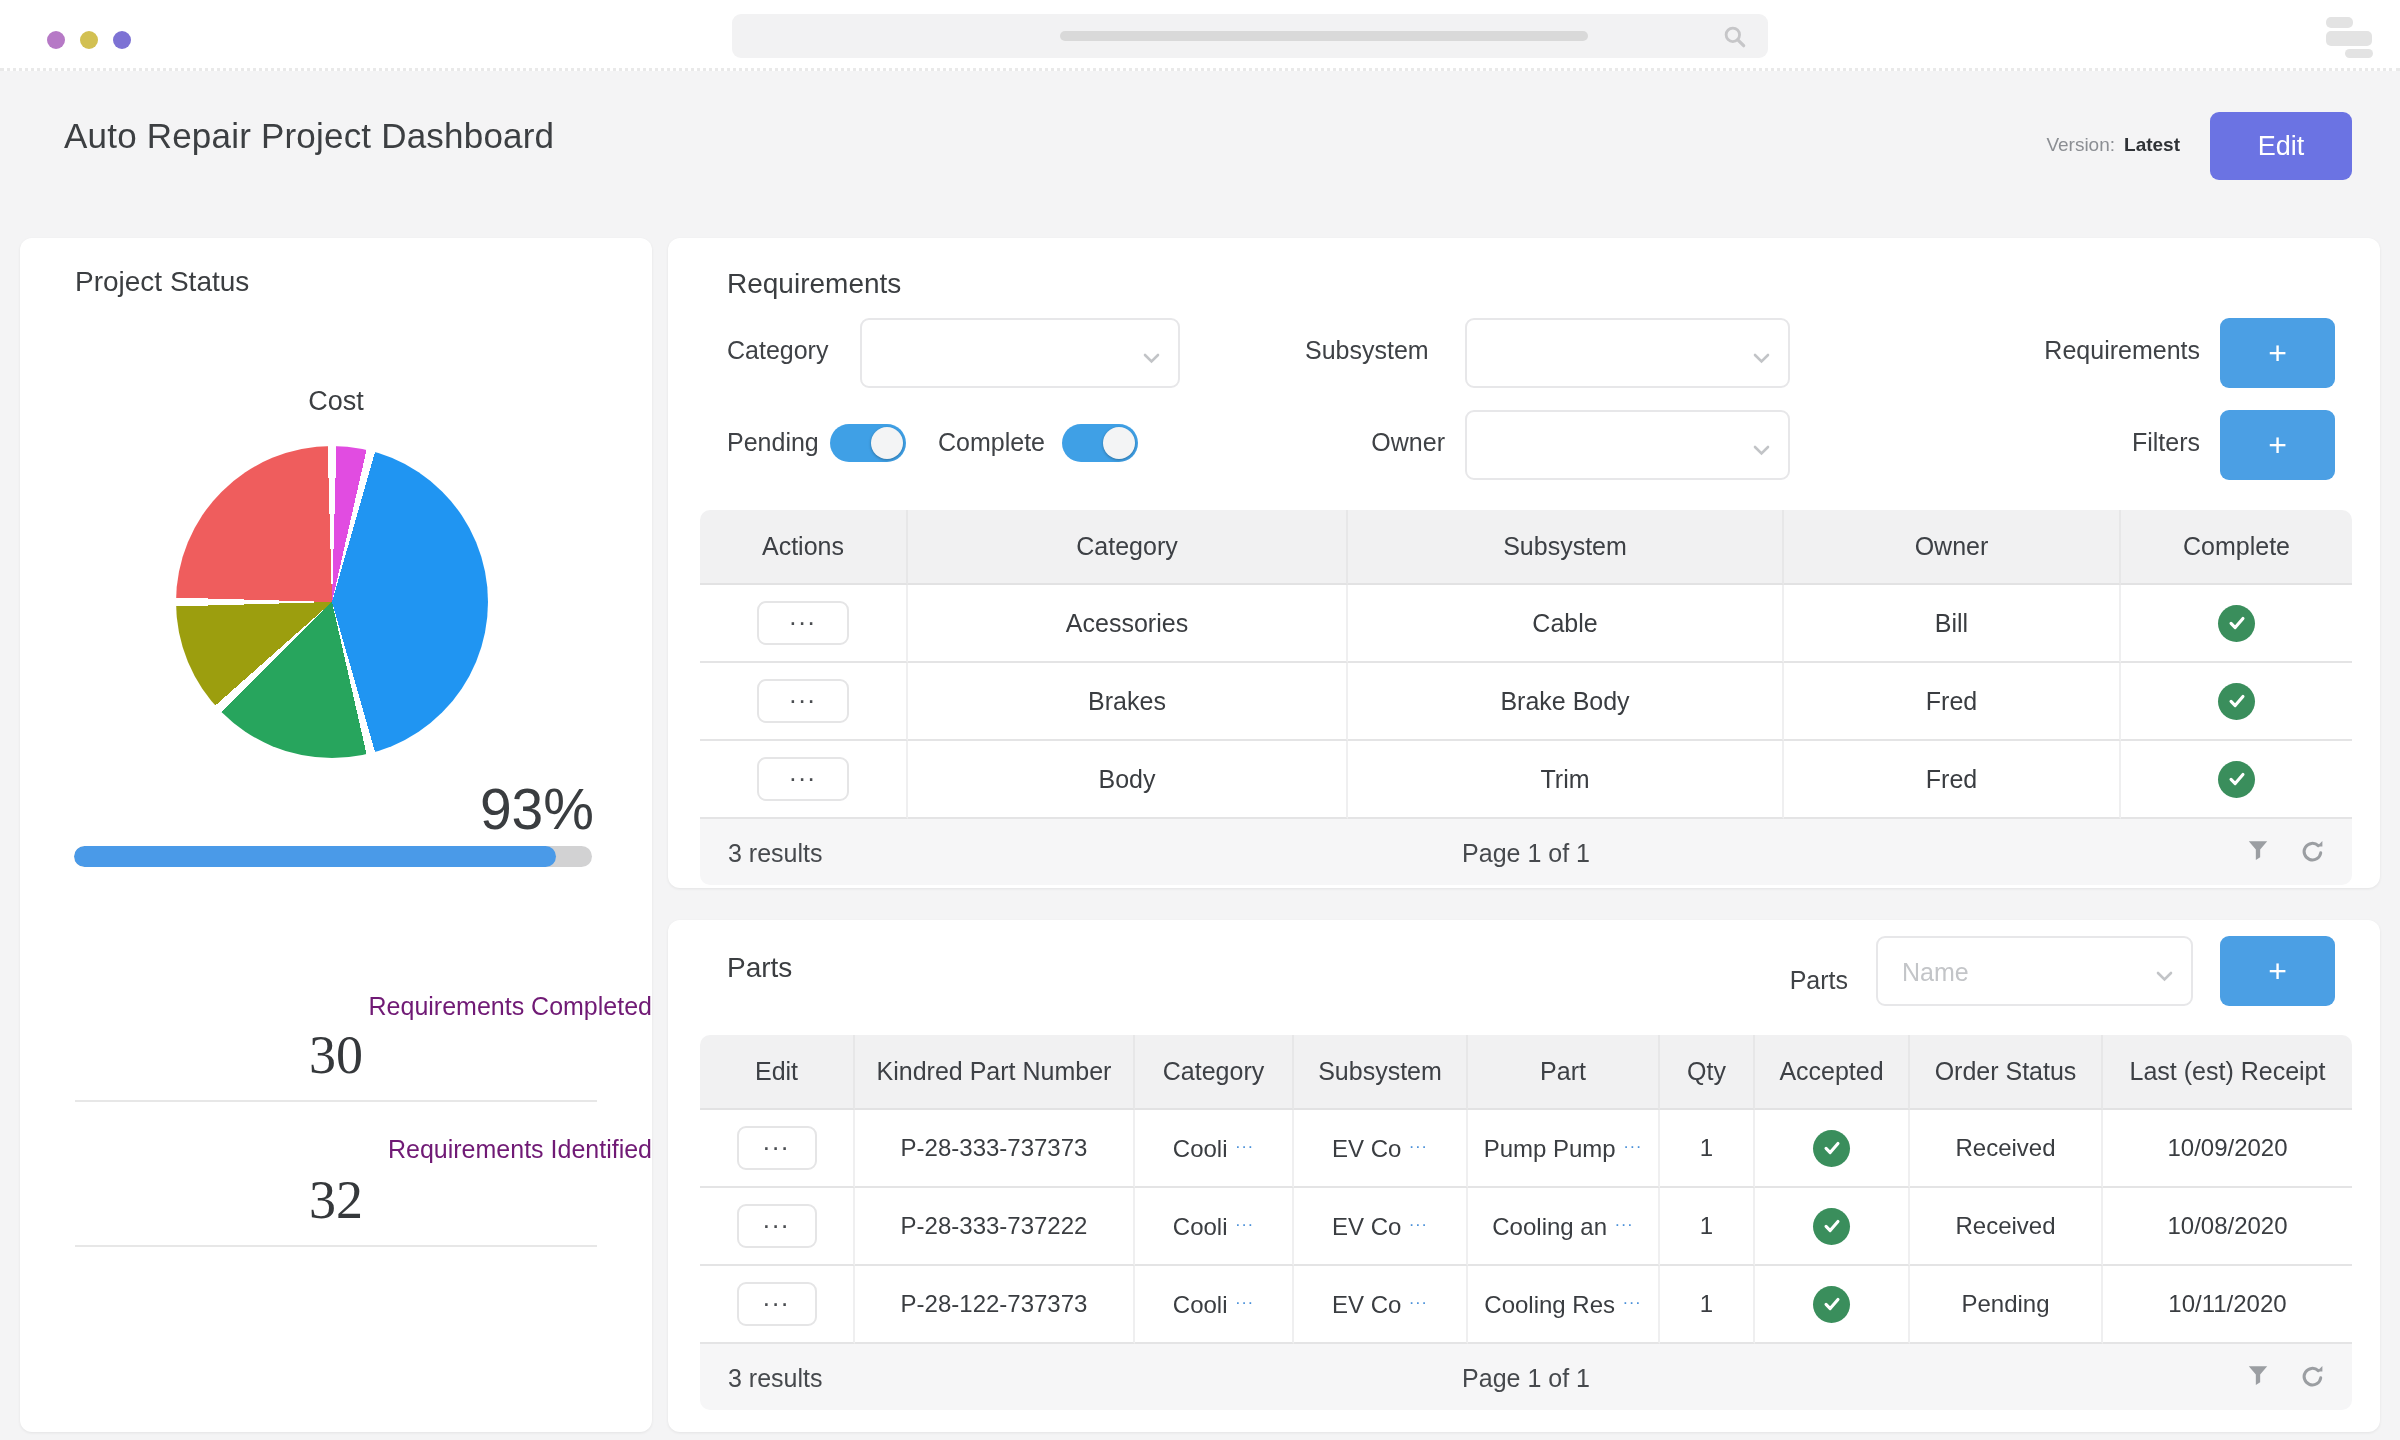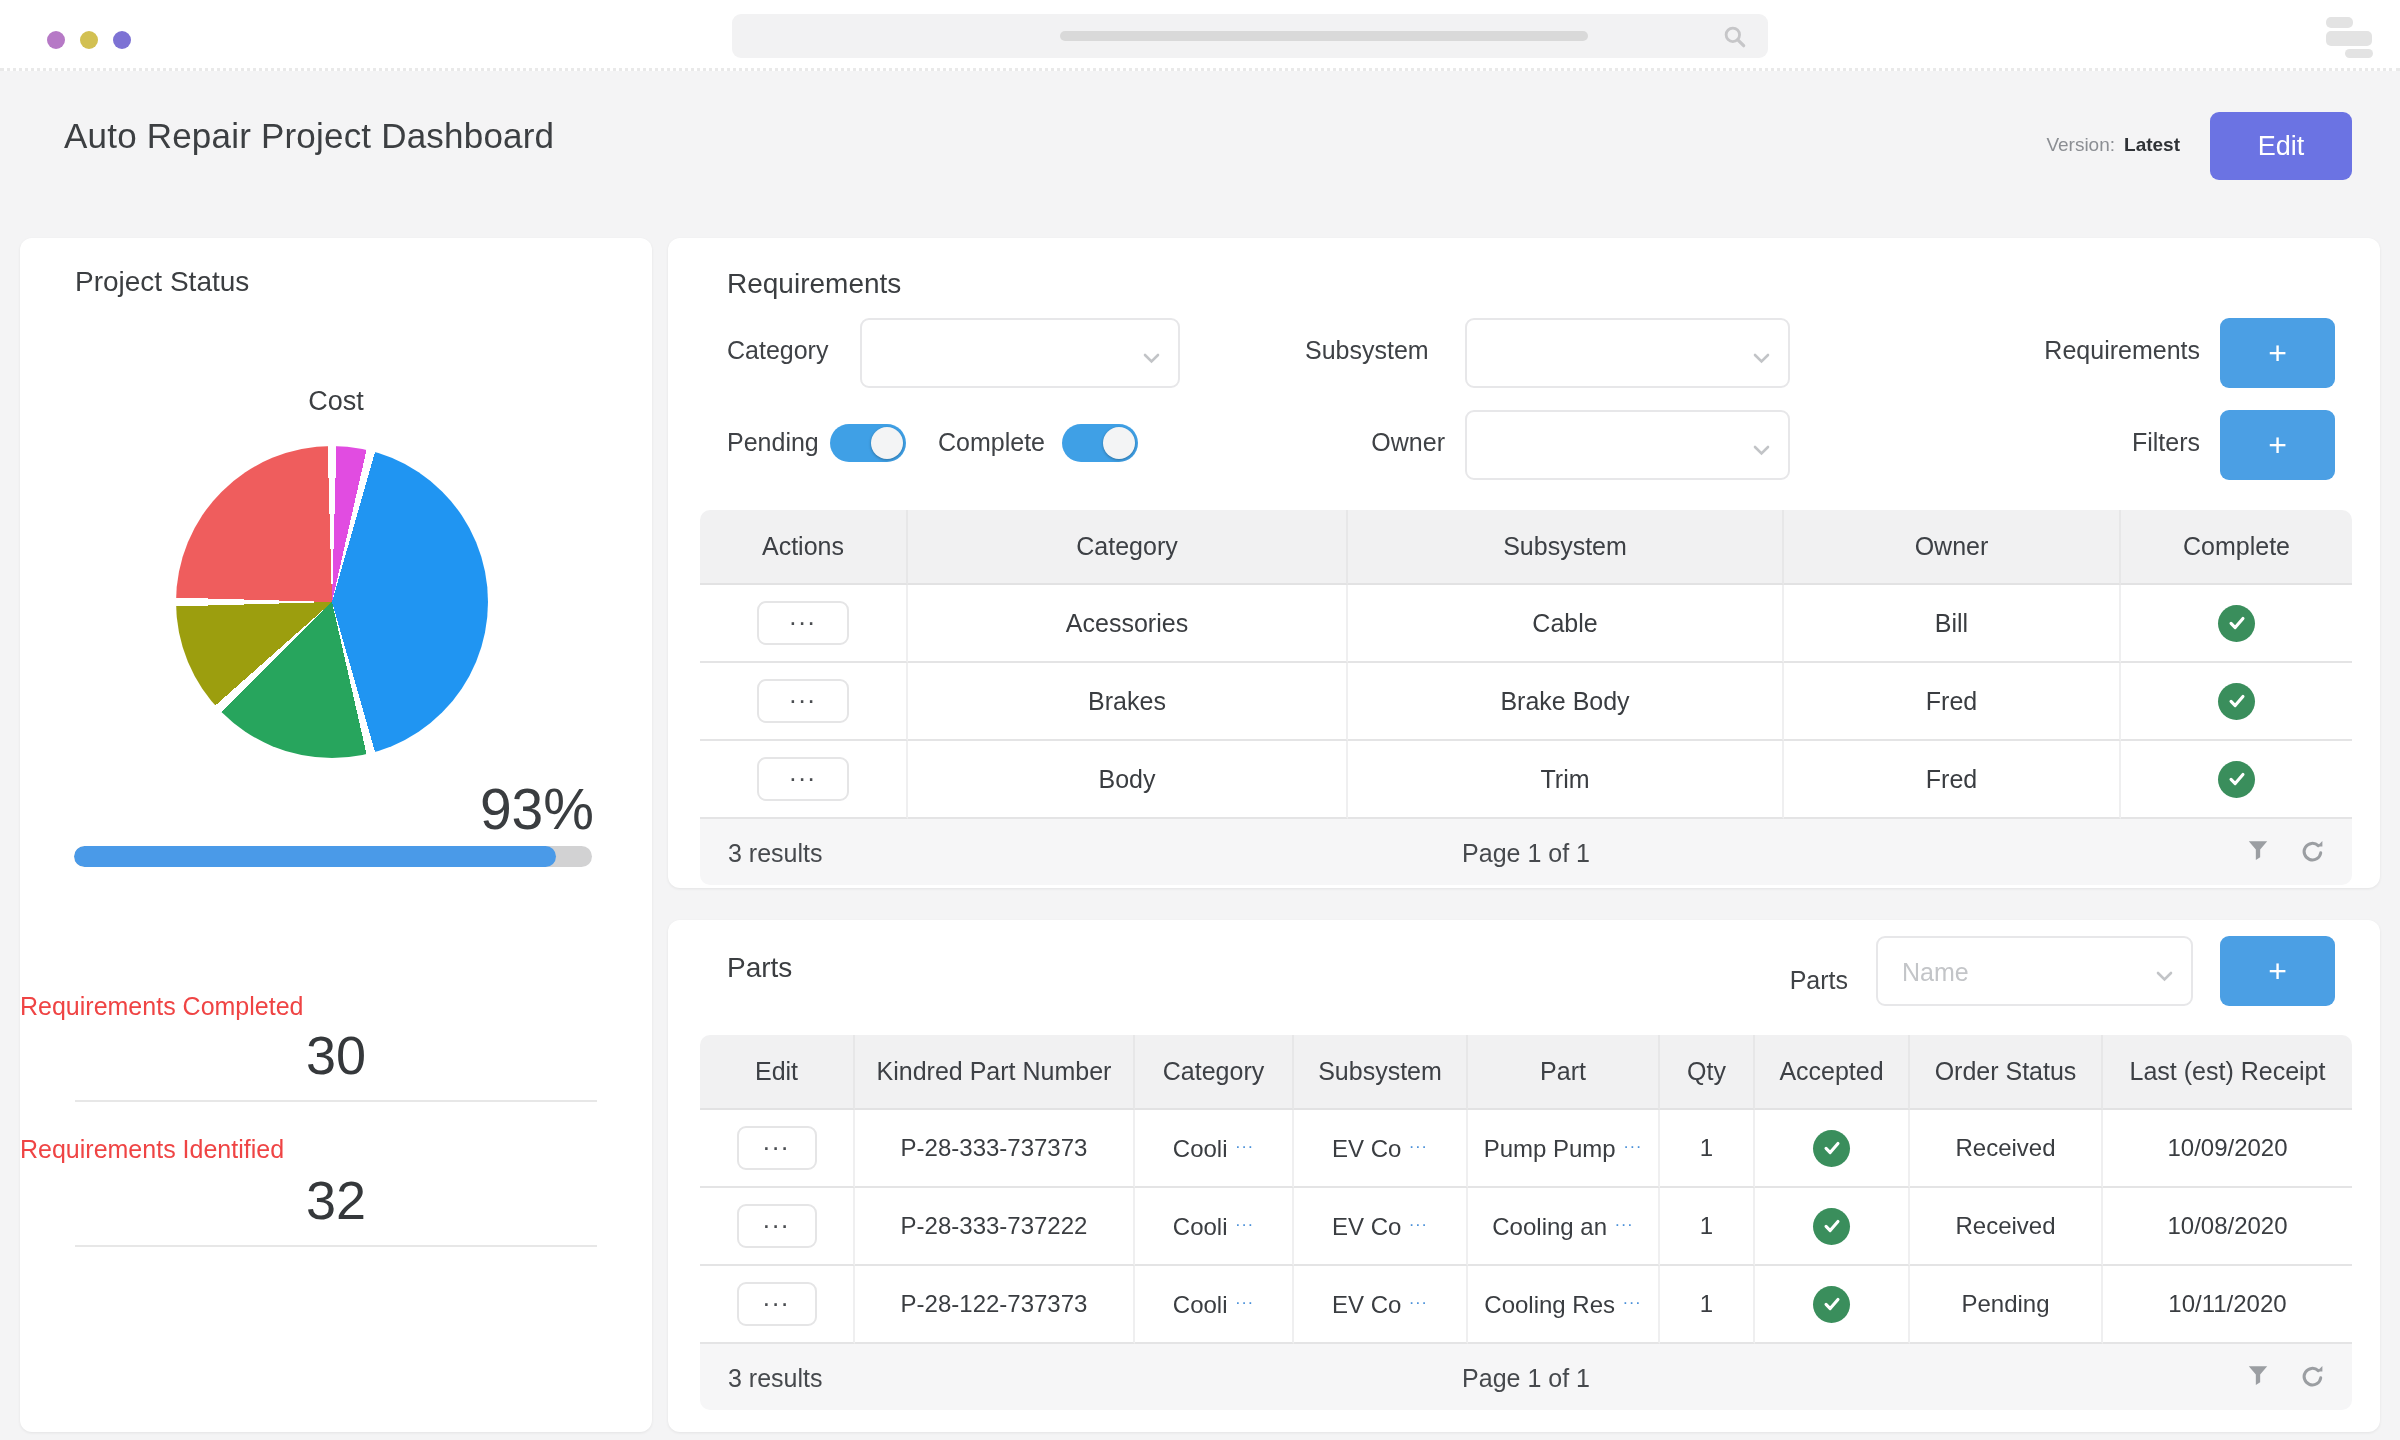--- a/index.html
+++ b/index.html
@@ -37,22 +37,22 @@
   #parts-card  { left:668px; top:920px; width:1712px; height:512px; }
   .panel-title { position:absolute; font-size:28px; font-weight:500; color:#3b3e41; }
 
   
   #status-title { left:55px; top:28px; }
   .pie-title { position:absolute; left:0; top:148px; width:632px; text-align:center; font-size:27px; font-weight:500; color:#3b3e41; }
   .pie { position:absolute; left:156px; top:208px; width:312px; height:312px; border-radius:50%; background:#ddd; }
   .big-pct { position:absolute; right:58px; top:538px; font-size:57px; color:#3a3d40; }
   .progress { position:absolute; left:54px; top:608px; width:518px; height:21px; border-radius:11px; background:#d2d2d3; overflow:hidden; }
   .progress-fill { height:100%; width:0; background:#4a9ae8; border-radius:11px; }
-  .stat-label { position:absolute; left:0; width:632px; text-align:left; font-size:25px; color:#ef4444; }
-  .stat-value { position:absolute; left:0; width:632px; text-align:center; font-size:54px; color:#35383b; line-height:1; }
+  .stat-label { position:absolute; left:0; width:632px; text-align:right; font-size:25px; color:#701a75; }
+  .stat-value { position:absolute; left:0; width:632px; text-align:center; font-size:54px; color:#35383b; line-height:1;font-family:Liberation Serif, serif; }
   .sdiv { position:absolute; left:55px; width:522px; border-top:2px solid #e7e7e7; }
 
   
   .flabel { position:absolute; font-size:25px; color:#3f4246; }
   .select { position:absolute; height:70px; background:#fff; border:2px solid #e7e7e9; border-radius:9px; cursor:pointer; }
   .select .chev { position:absolute; right:18px; top:30px; }
   .select .ph { position:absolute; left:24px; top:20px; font-size:25px; color:#c3c5c8; }
   .toggle { position:absolute; width:76px; height:38px; border-radius:19px; background:#3fa0e6; cursor:pointer; }
   .toggle .knob { position:absolute; right:3px; top:3px; width:32px; height:32px; border-radius:50%; background:#f3f4f5; box-shadow:0 1px 3px rgba(0,0,0,.3); }
   .add-btn { position:absolute; width:115px; height:70px; background:#4b9fe4; border:none; border-radius:9px; color:#fff; font-size:32px; font-weight:500; font-family:inherit; cursor:pointer; }

